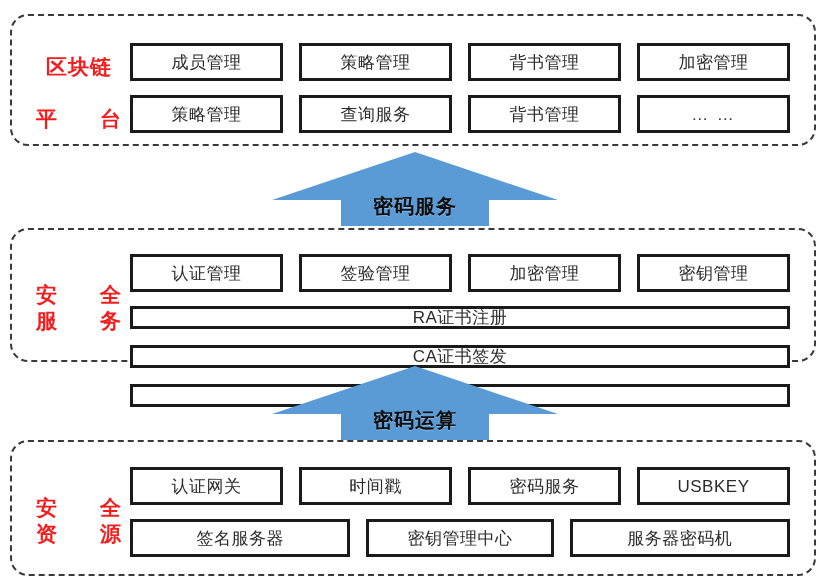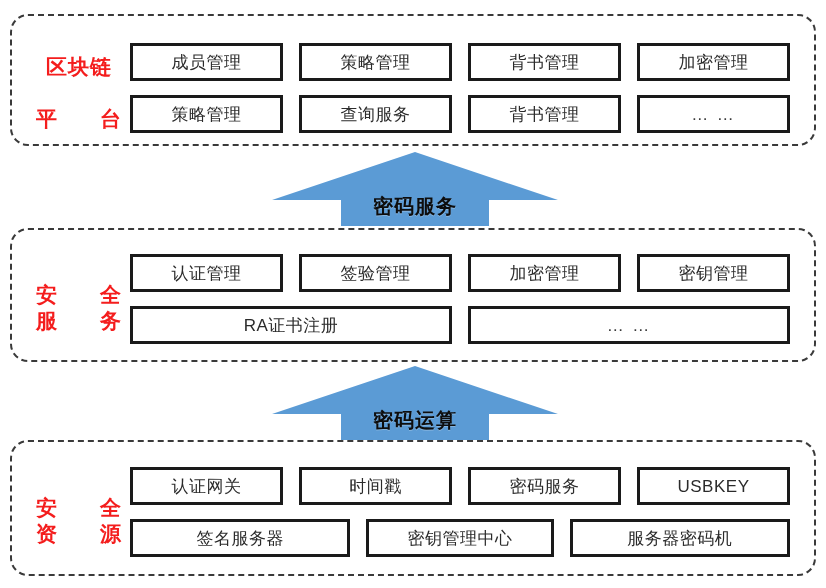--- a/index.html
+++ b/index.html
@@ -68,21 +68,21 @@
     left: 118px;
     right: 24px;
     display: flex;
     gap: 16px;
     height: 38px;
   }
   .row-1 { top: 27px; }
   .row-2 { top: 79px; }
 
   #layer-service .row-1  { top: 24px; }
-  #layer-service .row-2  { top: 76px; }
+  #layer-service .row-2  { top: 76px; flex-direction: column; }
   #layer-resource .row-1 { top: 25px; }
   #layer-resource .row-2 { top: 77px; }
 
   .cell {
     border: 3px solid #1a1a1a;
     background: #ffffff;
     box-sizing: border-box;
     display: flex;
     align-items: center;
     justify-content: center;
@@ -165,20 +165,21 @@
 
     <div class="row row-1">
       <div class="cell">认证管理</div>
       <div class="cell">签验管理</div>
       <div class="cell">加密管理</div>
       <div class="cell">密钥管理</div>
     </div>
 
     <div class="row row-2">
       <div class="cell wide">RA证书注册</div>
+      <div class="cell mid">CA证书签发</div>
       <div class="cell wide ellipsis">… …</div>
     </div>
   </div>
 
   <div class="arrow" id="arrow-crypto-op">
     <svg viewBox="0 0 286 74" preserveAspectRatio="none">
       <polygon points="143,0 286,48 217,48 217,74 69,74 69,48 0,48" fill="#5b9bd5"></polygon>
     </svg>
     <div class="arrow-label">密码运算</div>
   </div>

